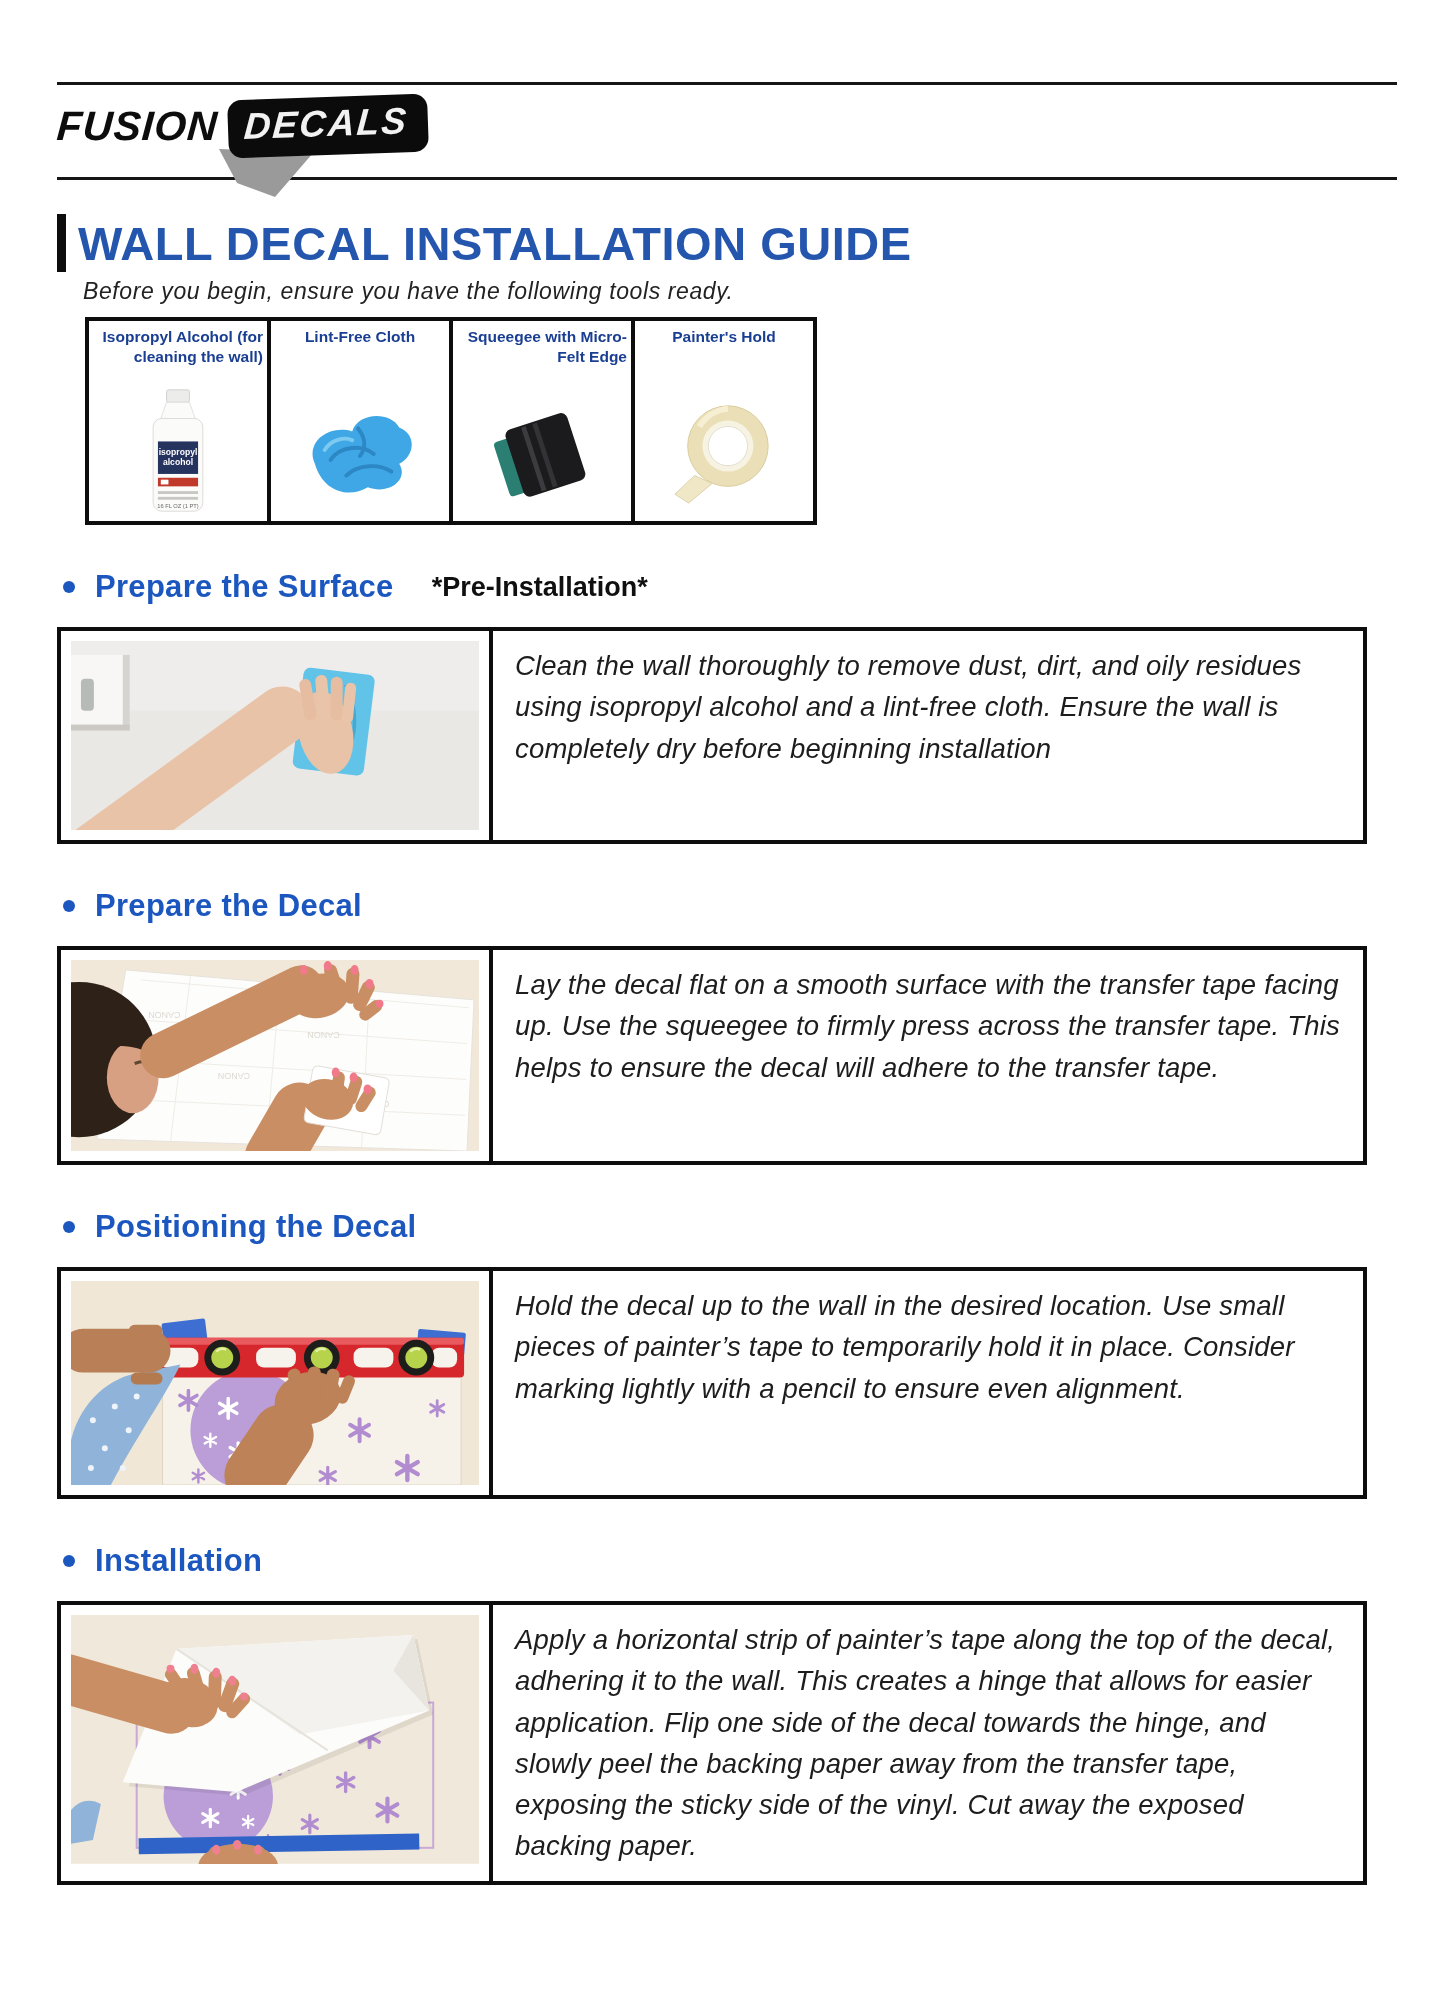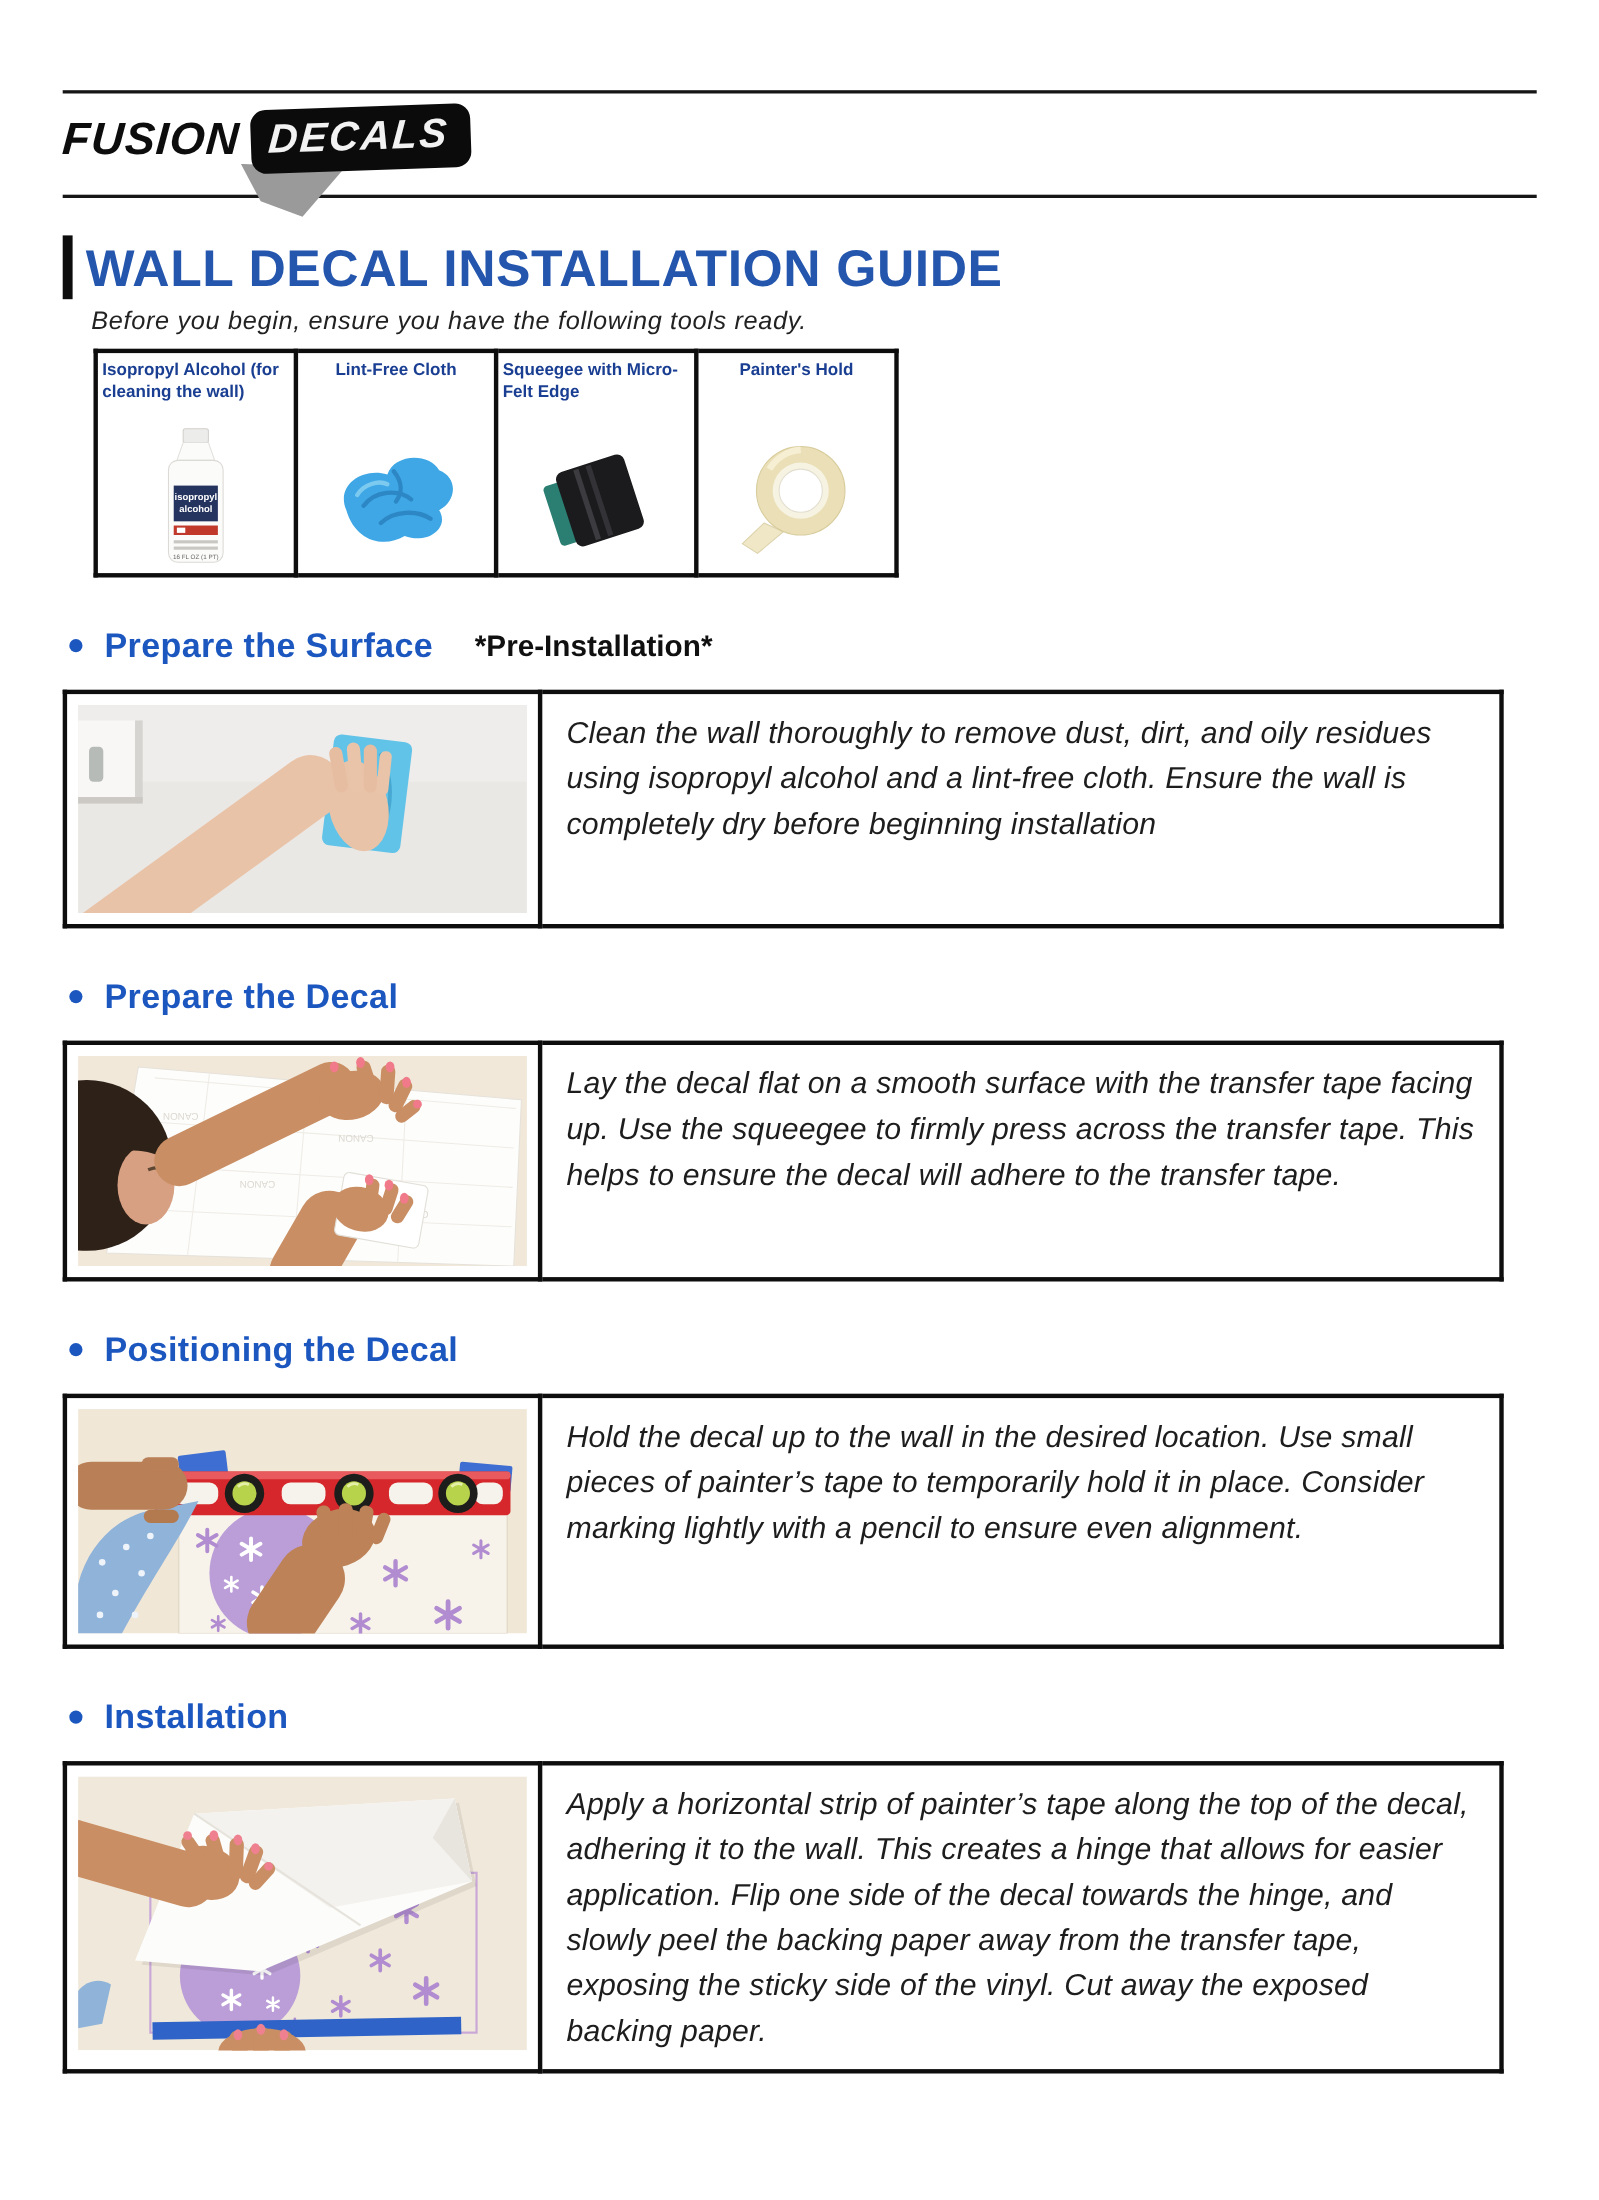--- a/index.html
+++ b/index.html
@@ -25,21 +25,21 @@
   .title-row { margin-top:34px; display:flex; align-items:center; }
   .title-bar { width:9px; height:58px; background:#0d0d0d; margin-right:12px; }
   h1.page-title { font-size:47px; font-weight:800; color:#2456ae; letter-spacing:0.5px; }
 
   
   .materials-heading { margin:32px 0 0 26px; font-size:23px; font-weight:700; color:#111; }
   .materials-sub { margin:6px 0 0 26px; font-size:23px; font-style:italic; color:#222; letter-spacing:0.6px; }
   table.materials { border-collapse:collapse; margin:12px 0 0 28px; }
   table.materials td { width:182px; height:204px; border:4px solid #0d0d0d; vertical-align:top;
                        padding:6px 4px 4px; background:#fff; }
-  .mat-label { font-size:15.5px; font-weight:700; color:#1a3f92; text-align:left; line-height:1.3;
+  .mat-label { font-size:15.5px; font-weight:700; color:#1a3f92; text-align:right; line-height:1.3;
                min-height:58px; display:flex; align-items:flex-start; justify-content:center; }
   .mat-icon { height:132px; display:flex; align-items:center; justify-content:center; }
 
   
   .section-head { display:flex; align-items:center; margin:44px 0 22px 6px; }
   .bullet { width:12px; height:12px; border-radius:50%; background:#1c57c0; margin-right:20px; flex:none; }
   h2.section-title { font-size:31px; font-weight:800; color:#1c57c0; letter-spacing:0.3px; }
   .section-note { margin-left:38px; font-size:27px; font-weight:700; color:#101010; }
 
   

